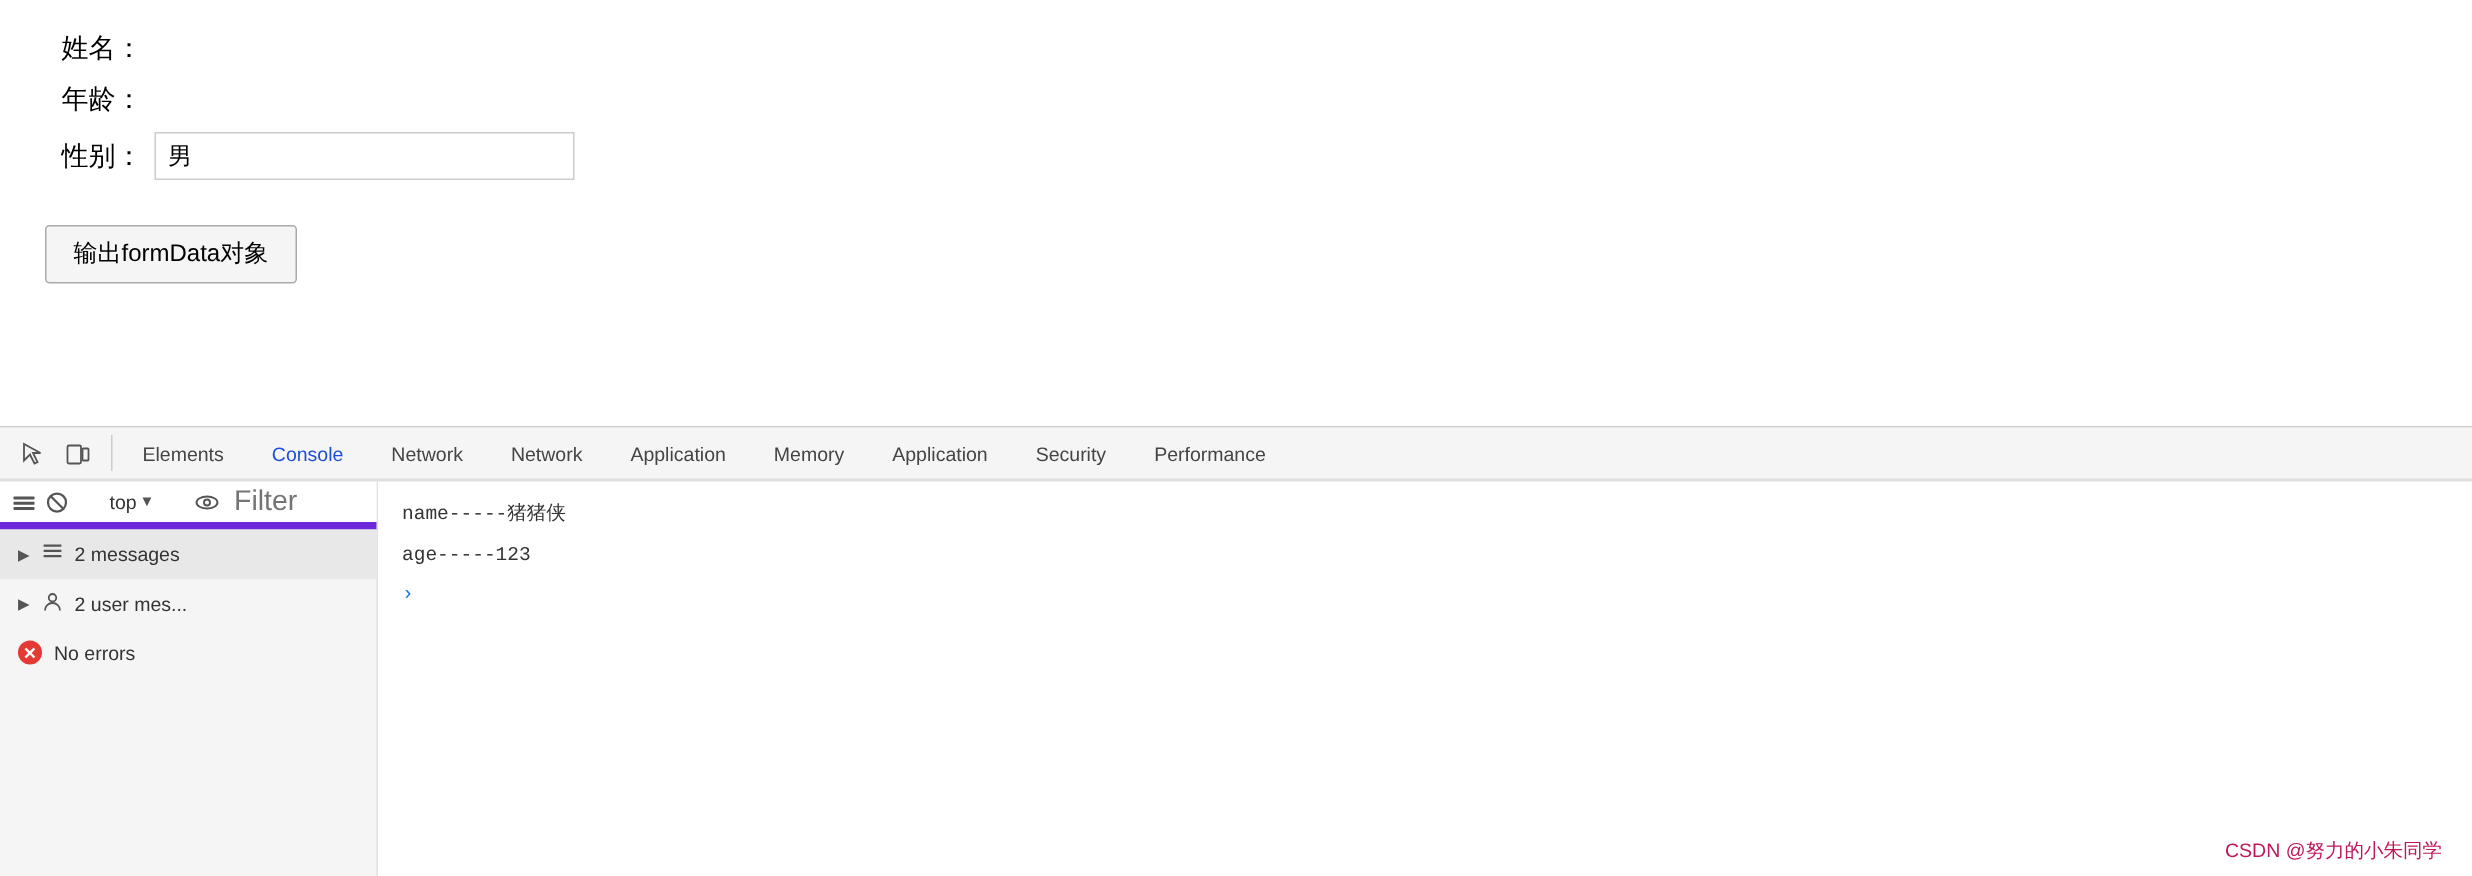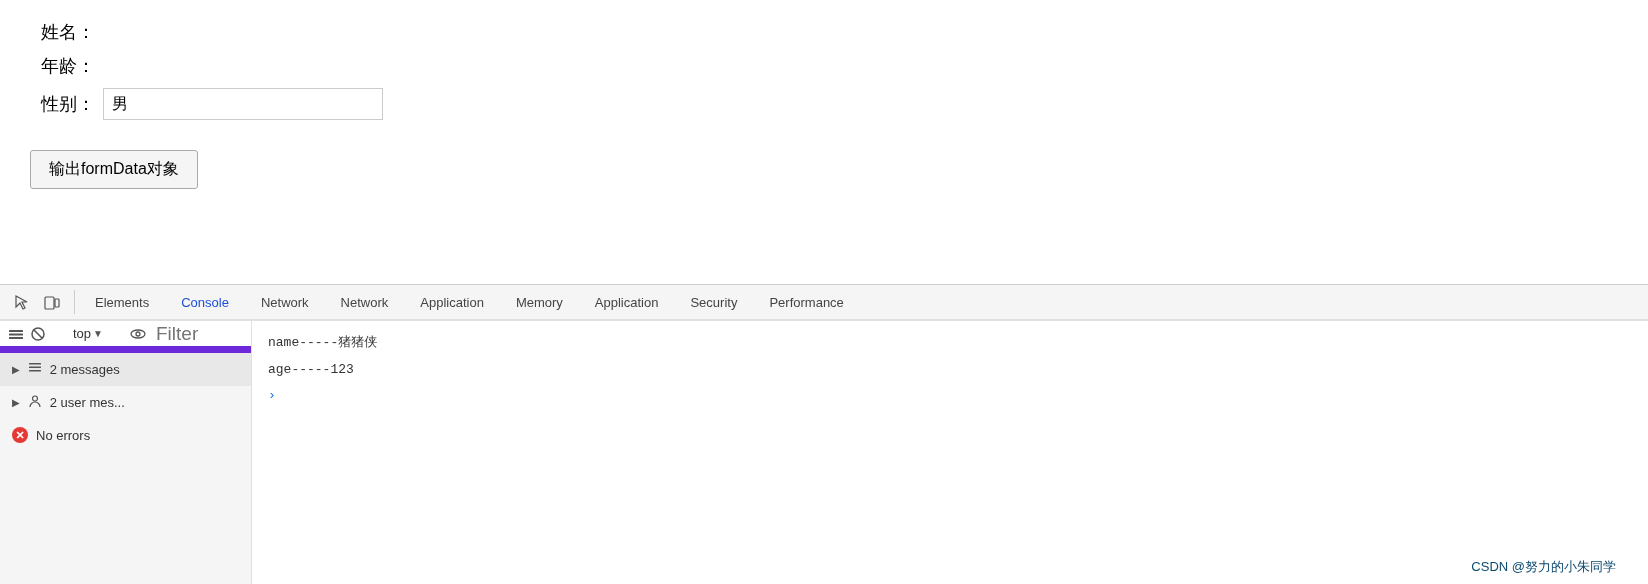--- a/index.html
+++ b/index.html
@@ -119,21 +119,21 @@
       display: flex;
       flex: 1;
       overflow: hidden;
     }
 
     
     .console-subtoolbar {
       display: flex;
       align-items: center;
       background: #fff;
-      border-bottom: 7px solid #6d28d9;
+      border-bottom: 5px solid #6d28d9;
       height: 32px;
       padding: 0 8px;
       gap: 6px;
     }
 
     .console-subtoolbar-icon {
       width: 24px;
       height: 24px;
       display: flex;
       align-items: center;
@@ -226,23 +226,23 @@
 
     .console-cursor-line {
       display: flex;
       align-items: center;
     }
 
     
     .csdn-watermark {
       position: absolute;
       bottom: 8px;
-      right: 32px;
-      font-size: 13px;
-      color: #0c4a6e;
+      right: 20px;
+      font-size: 13px;
+      color: #be185d;
     }
 
     
     .devtools-left-icons {
       display: flex;
       align-items: center;
       gap: 2px;
       margin-right: 4px;
     }
 

